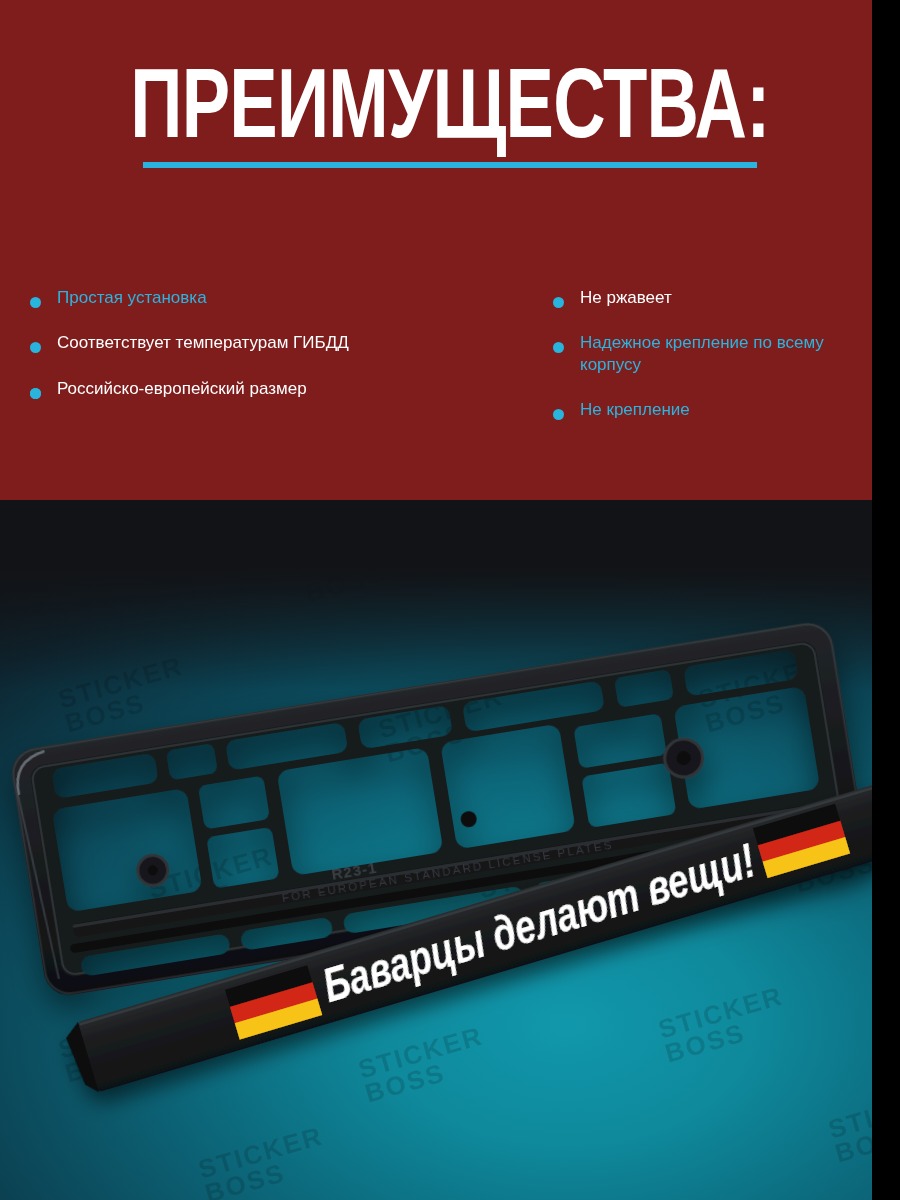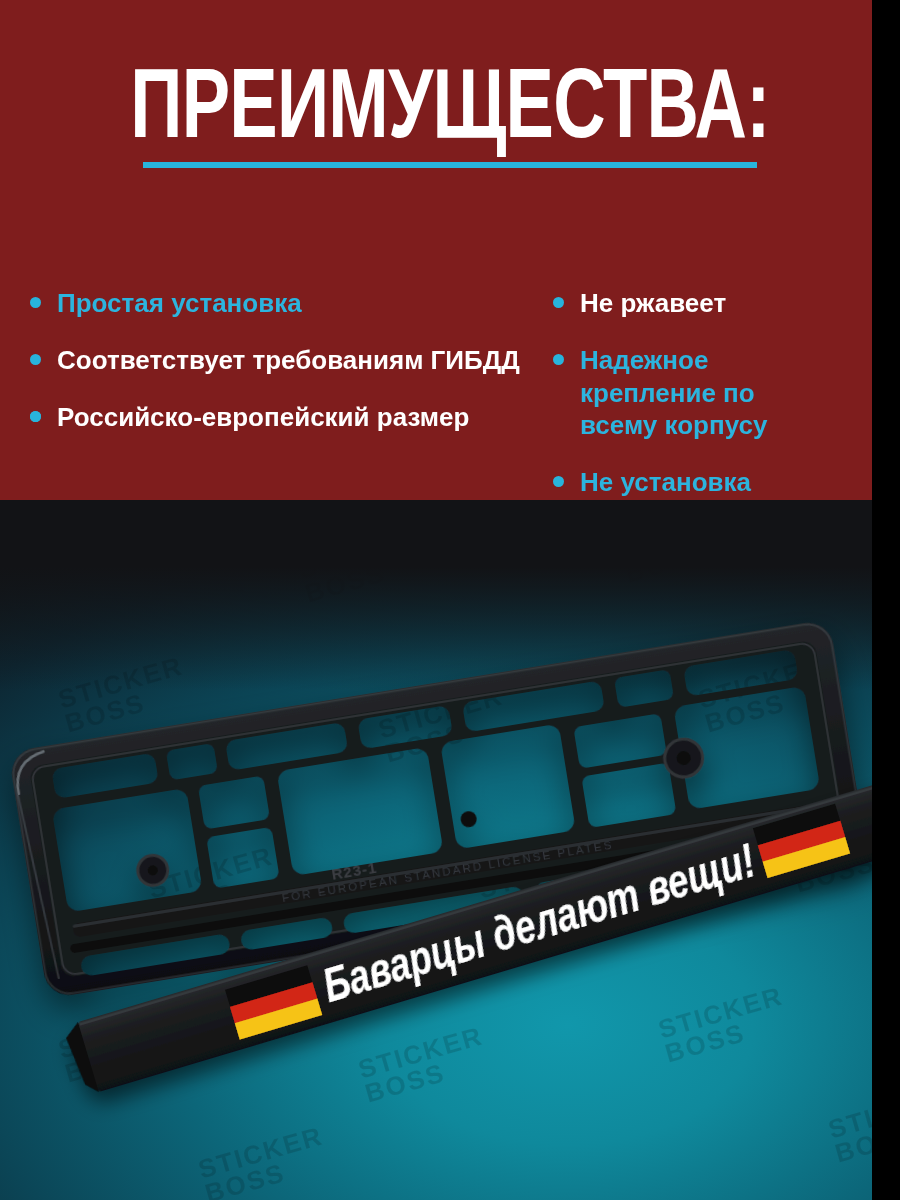--- a/index.html
+++ b/index.html
@@ -15,21 +15,21 @@
     line-height:1;
   }
   .title-underline{
     position:absolute;top:162px;left:143px;width:614px;height:6px;background:#28b4dc;
   }
   
   ul.benefits{position:absolute;margin:0;padding:0;list-style:none;}
   .col-left{left:30px;top:287px;width:430px;}
   .col-right{left:553px;top:287px;width:272px;}
   ul.benefits li{
-    position:relative;padding-left:27px;font-size:26px;font-weight:bold;
+    position:relative;padding-left:27px;font-size:17px;font-weight:normal;
     line-height:1.26;margin-bottom:24px;
   }
   .col-right li{padding-left:32px;margin-bottom:27px;}
   ul.benefits .dot{
     position:absolute;left:0;top:10px;width:11px;height:11px;border-radius:50%;
     background:#28b4dc;
   }
   .c-cyan{color:#2cb4de;}
   .c-white{color:#ffffff;}
   .nowrap{white-space:nowrap;}
@@ -65,21 +65,21 @@
   </div>
   <div class="title-underline"></div>
 
   <ul class="benefits col-left">
     <li>
       <span class="dot"></span>
       <span class="c-cyan">Простая установка</span>
     </li>
     <li class="nowrap">
       <span class="dot"></span>
-      <span class="c-white">Соответствует требованиям ГИБДД</span>
+      <span class="c-white">Соответствует температурам ГИБДД</span>
     </li>
     <li>
       <span class="dot"></span>
     </li>
     <li class="nowrap">
       <span class="dot"></span>
       <span class="c-white">Российско-европейский размер</span>
     </li>
   </ul>
 
@@ -87,21 +87,21 @@
     <li>
       <span class="dot"></span>
       <span class="c-white">Не ржавеет</span>
     </li>
     <li>
       <span class="dot"></span>
       <span class="c-cyan">Надежное крепление по всему корпусу</span>
     </li>
     <li>
       <span class="dot"></span>
-      <span class="c-cyan">Не установка</span>
+      <span class="c-cyan">Не крепление</span>
     </li>
   </ul>
 
   <div class="photo">
 
     <div class="wm" style="left:300px;top:40px">
         <div>STICKER</div>
         <div>BOSS</div>
       </div>
     <div class="wm" style="left:620px;top:20px">

